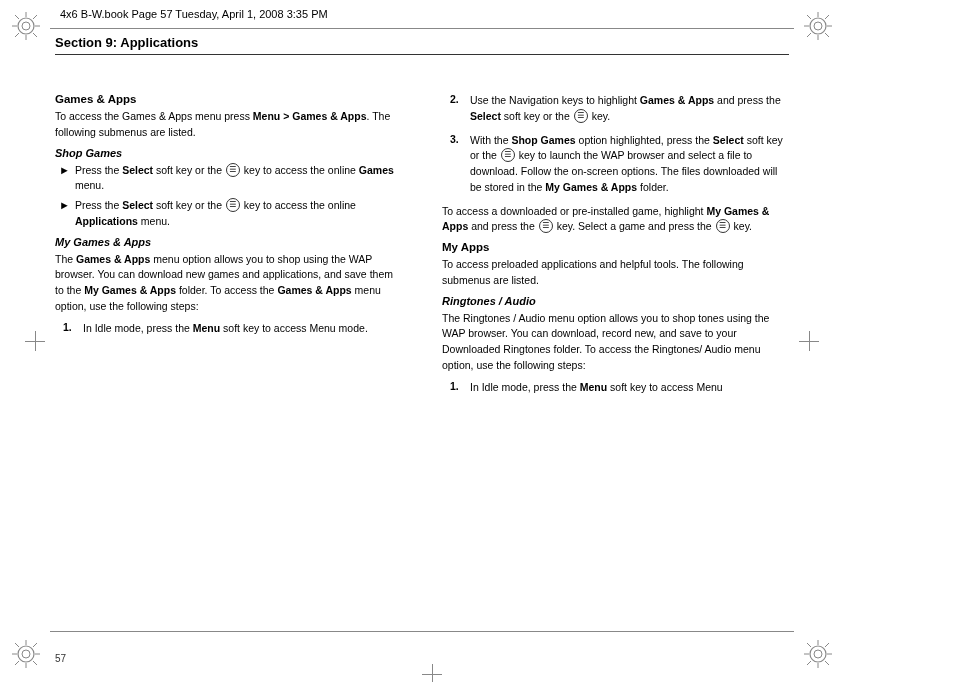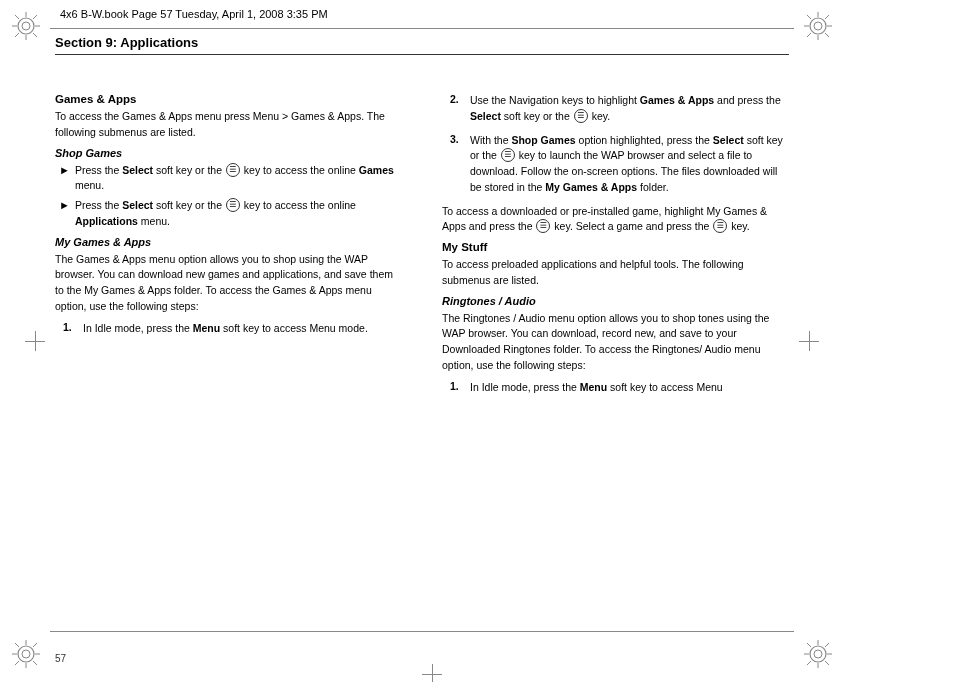--- a/index.html
+++ b/index.html
@@ -100,21 +100,21 @@
       margin-bottom: 4px;
     }
 
     .body-text {
       font-size: 10.5px;
       line-height: 1.5;
       margin-bottom: 6px;
     }
 
     .body-text b {
-      font-weight: normal;
+      font-weight: bold;
     }
 
     .bullet-item {
       display: flex;
       align-items: flex-start;
       margin-bottom: 4px;
       padding-left: 4px;
     }
 
     .bullet-arrow {
@@ -354,21 +354,21 @@
           <span class="number-text">Use the Navigation keys to highlight <b>Games &amp; Apps</b> and press the <b>Select</b> soft key or the <span class="menu-icon">☰</span> key.</span>
         </div>
 
         <div class="numbered-item" style="margin-bottom:8px;">
           <span class="number-label">3.</span>
           <span class="number-text">With the <b>Shop Games</b> option highlighted, press the <b>Select</b> soft key or the <span class="menu-icon">☰</span> key to launch the WAP browser and select a file to download. Follow the on-screen options. The files downloaded will be stored in the <b>My Games &amp; Apps</b> folder.</span>
         </div>
 
         <p class="body-text">To access a downloaded or pre-installed game, highlight <b>My Games &amp; Apps</b> and press the <span class="menu-icon">☰</span> key. Select a game and press the <span class="menu-icon">☰</span> key.</p>
 
-        <p class="heading-bold">My Stuff</p>
+        <p class="heading-bold">My Apps</p>
 
         <p class="body-text">To access preloaded applications and helpful tools. The following submenus are listed.</p>
 
         <p class="heading-bold-italic"><i>Ringtones / Audio</i></p>
 
         <p class="body-text">The Ringtones / Audio menu option allows you to shop tones using the WAP browser. You can download, record new, and save to your Downloaded Ringtones folder. To access the Ringtones/ Audio menu option, use the following steps:</p>
 
         <div class="numbered-item">
           <span class="number-label">1.</span>
           <span class="number-text">In Idle mode, press the <b>Menu</b> soft key to access Menu</span>

